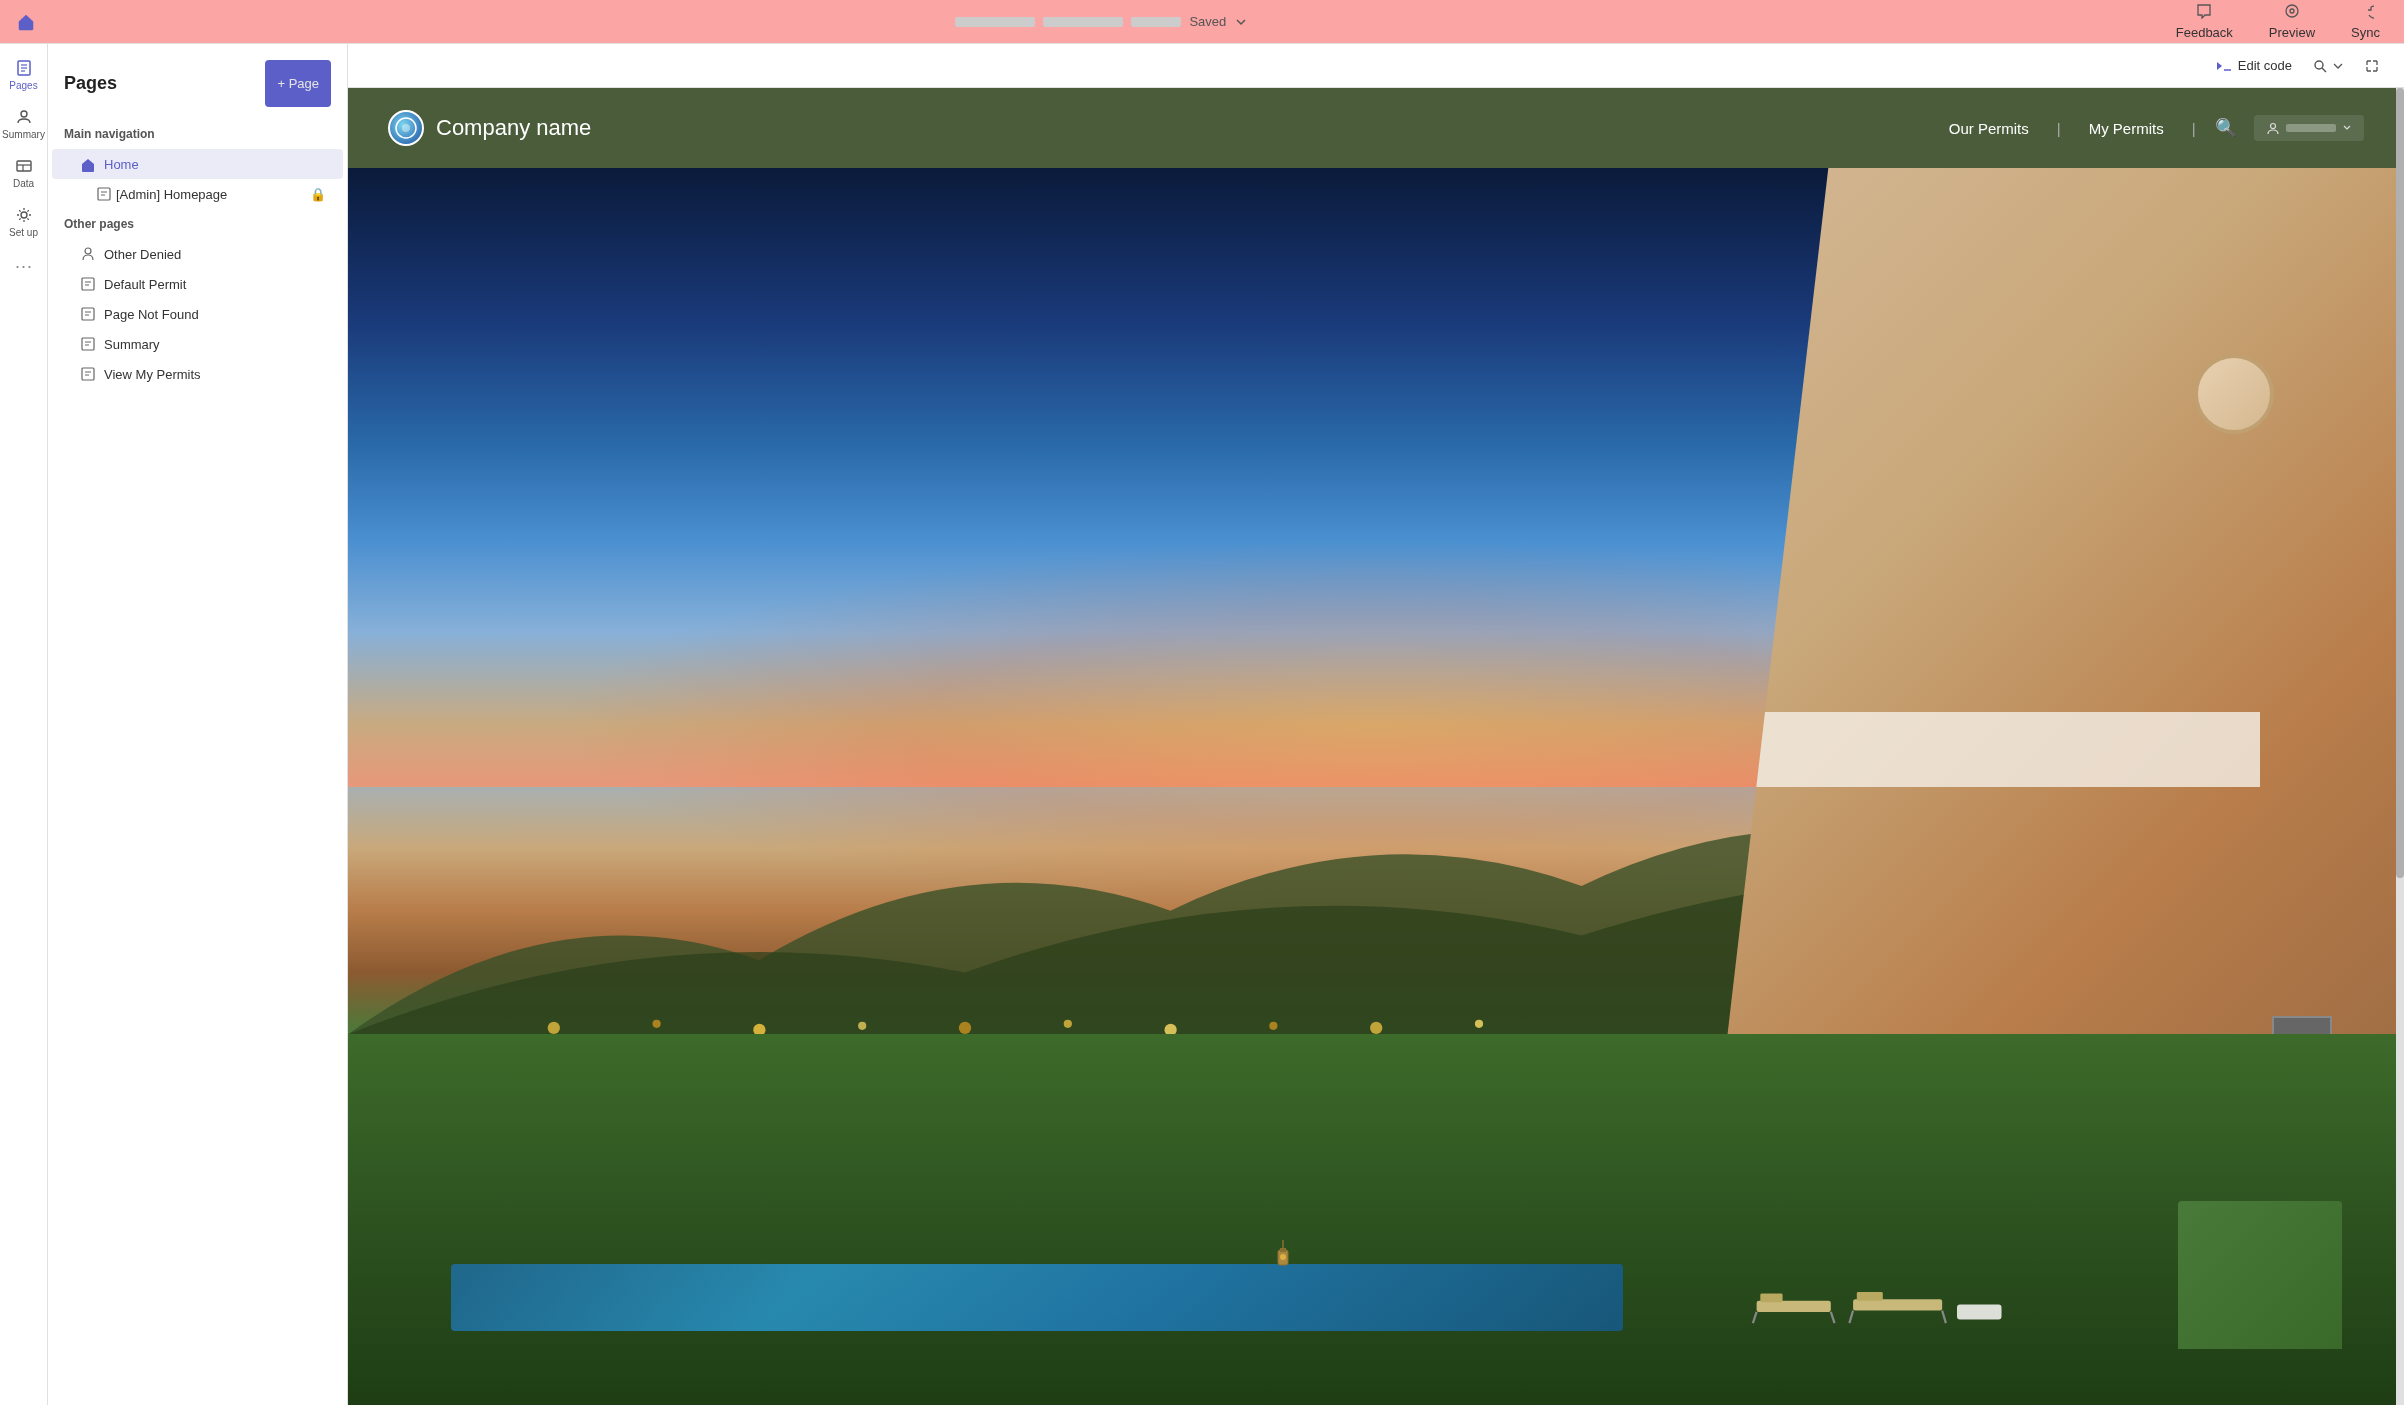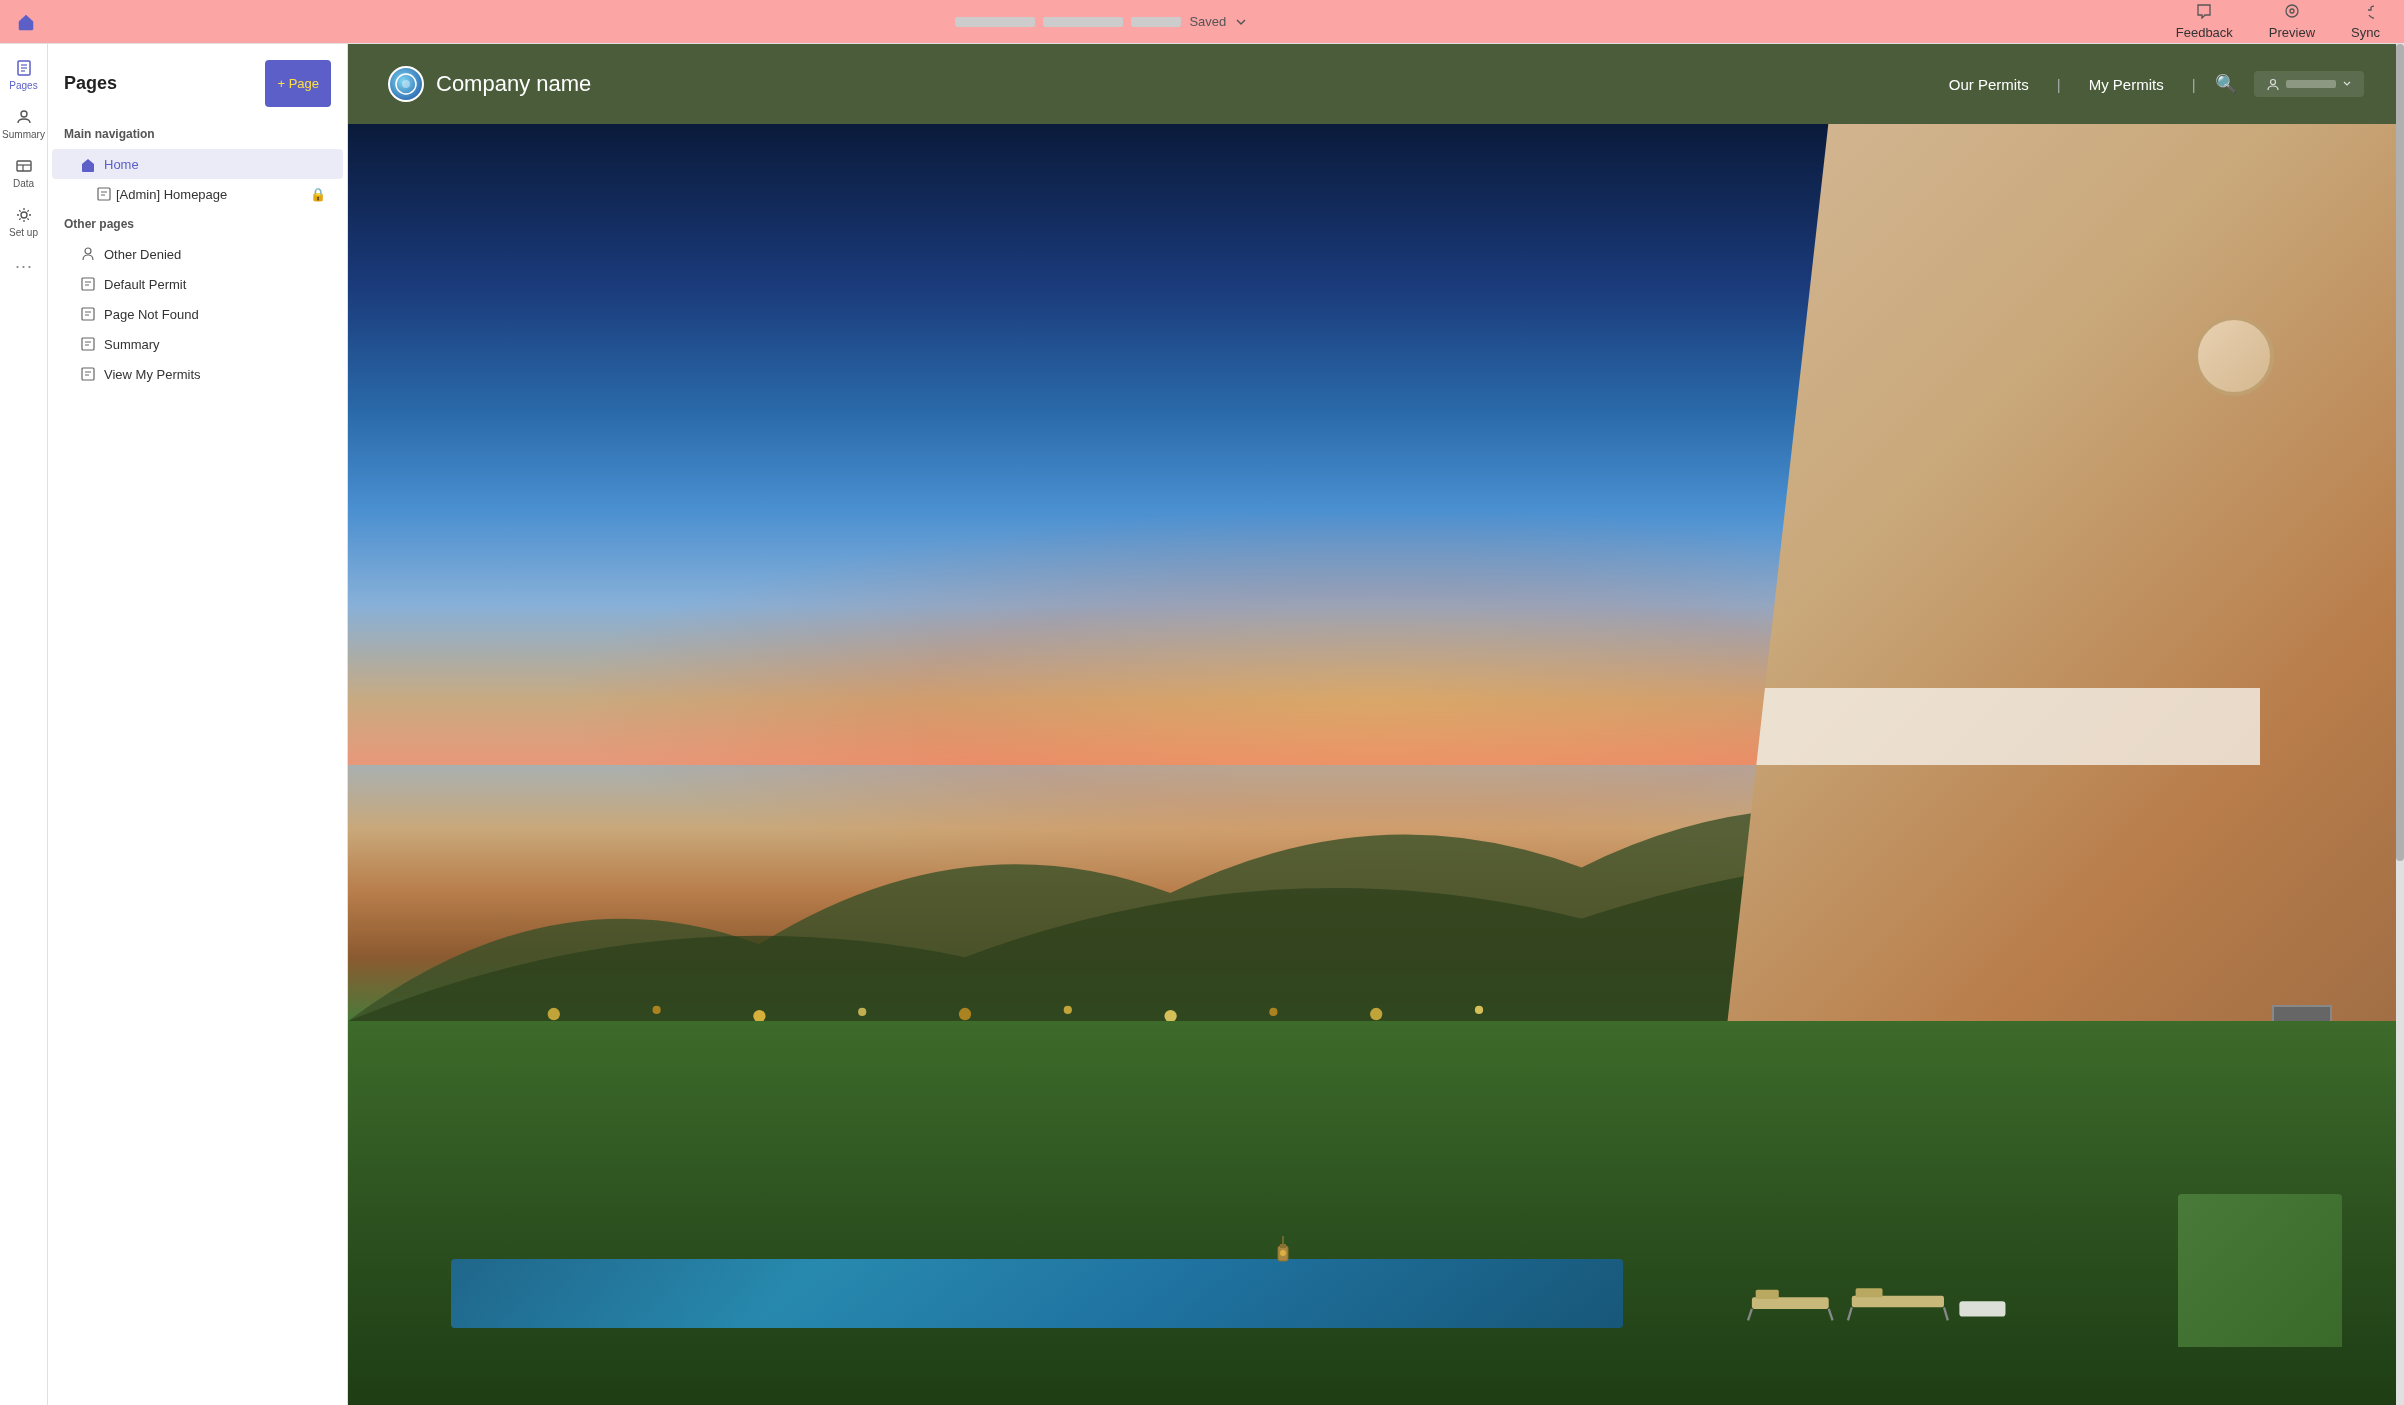--- a/index.html
+++ b/index.html
@@ -70,21 +70,21 @@
       align-items: center;
       justify-content: space-between;
       padding: 16px 16px 12px;
     }
     .pages-panel-title { font-size: 18px; font-weight: 600; color: #222; }
     .add-page-btn {
       display: flex;
       align-items: center;
       gap: 4px;
       background: #5b5fc7;
-      color: #fde047;
+      color: #e5e5e5;
       border: none;
       border-radius: 4px;
       padding: 16px 12px;
       font-size: 13px;
       cursor: pointer;
       font-weight: 500;
     }
 
     .nav-section-title {
       font-size: 12px;
@@ -466,20 +466,43 @@
         <rect x="2" y="2" width="12" height="12" rx="1" stroke="#666" stroke-width="1.2"></rect>
         <line x1="5" y1="6" x2="11" y2="6" stroke="#666" stroke-width="1"></line>
         <line x1="5" y1="9" x2="9" y2="9" stroke="#666" stroke-width="1"></line>
       </svg>
       <span class="page-item-label">View My Permits</span>
     </div>
   </div>
 
   <div class="content-area">
 
+    <div class="content-toolbar">
+      <div class="toolbar-btn">
+        <svg width="16" height="16" viewBox="0 0 16 16" fill="none">
+          <path d="M1 4l5 4-5 4V4z" fill="#5b5fc7"></path>
+          <path d="M8 12h7" stroke="#5b5fc7" stroke-width="1.5"></path>
+        </svg>
+        <span>Edit code</span>
+      </div>
+      <div class="zoom-control">
+        <svg width="16" height="16" viewBox="0 0 16 16" fill="none">
+          <circle cx="7" cy="7" r="4" stroke="#555" stroke-width="1.4"></circle>
+          <line x1="10" y1="10" x2="14" y2="14" stroke="#555" stroke-width="1.4"></line>
+        </svg>
+        <svg width="12" height="12" viewBox="0 0 12 12" fill="none">
+          <path d="M2 4l4 4 4-4" stroke="#555" stroke-width="1.3" fill="none"></path>
+        </svg>
+      </div>
+      <div class="toolbar-btn">
+        <svg width="16" height="16" viewBox="0 0 16 16" fill="none">
+          <path d="M3 3h4M3 3v4M13 13h-4M13 13v-4M3 13h4M3 13v-4M13 3h-4M13 3v4" stroke="#555" stroke-width="1.3"></path>
+        </svg>
+      </div>
+    </div>
 
     <div class="preview-frame">
 
       <div class="site-preview">
 
         <div class="site-nav">
           <div class="site-logo">
             <div class="site-logo-icon">
               <svg width="24" height="24" viewBox="0 0 24 24" fill="none">
                 <circle cx="12" cy="12" r="10" fill="none" stroke="#fff" stroke-width="1.5"></circle>

